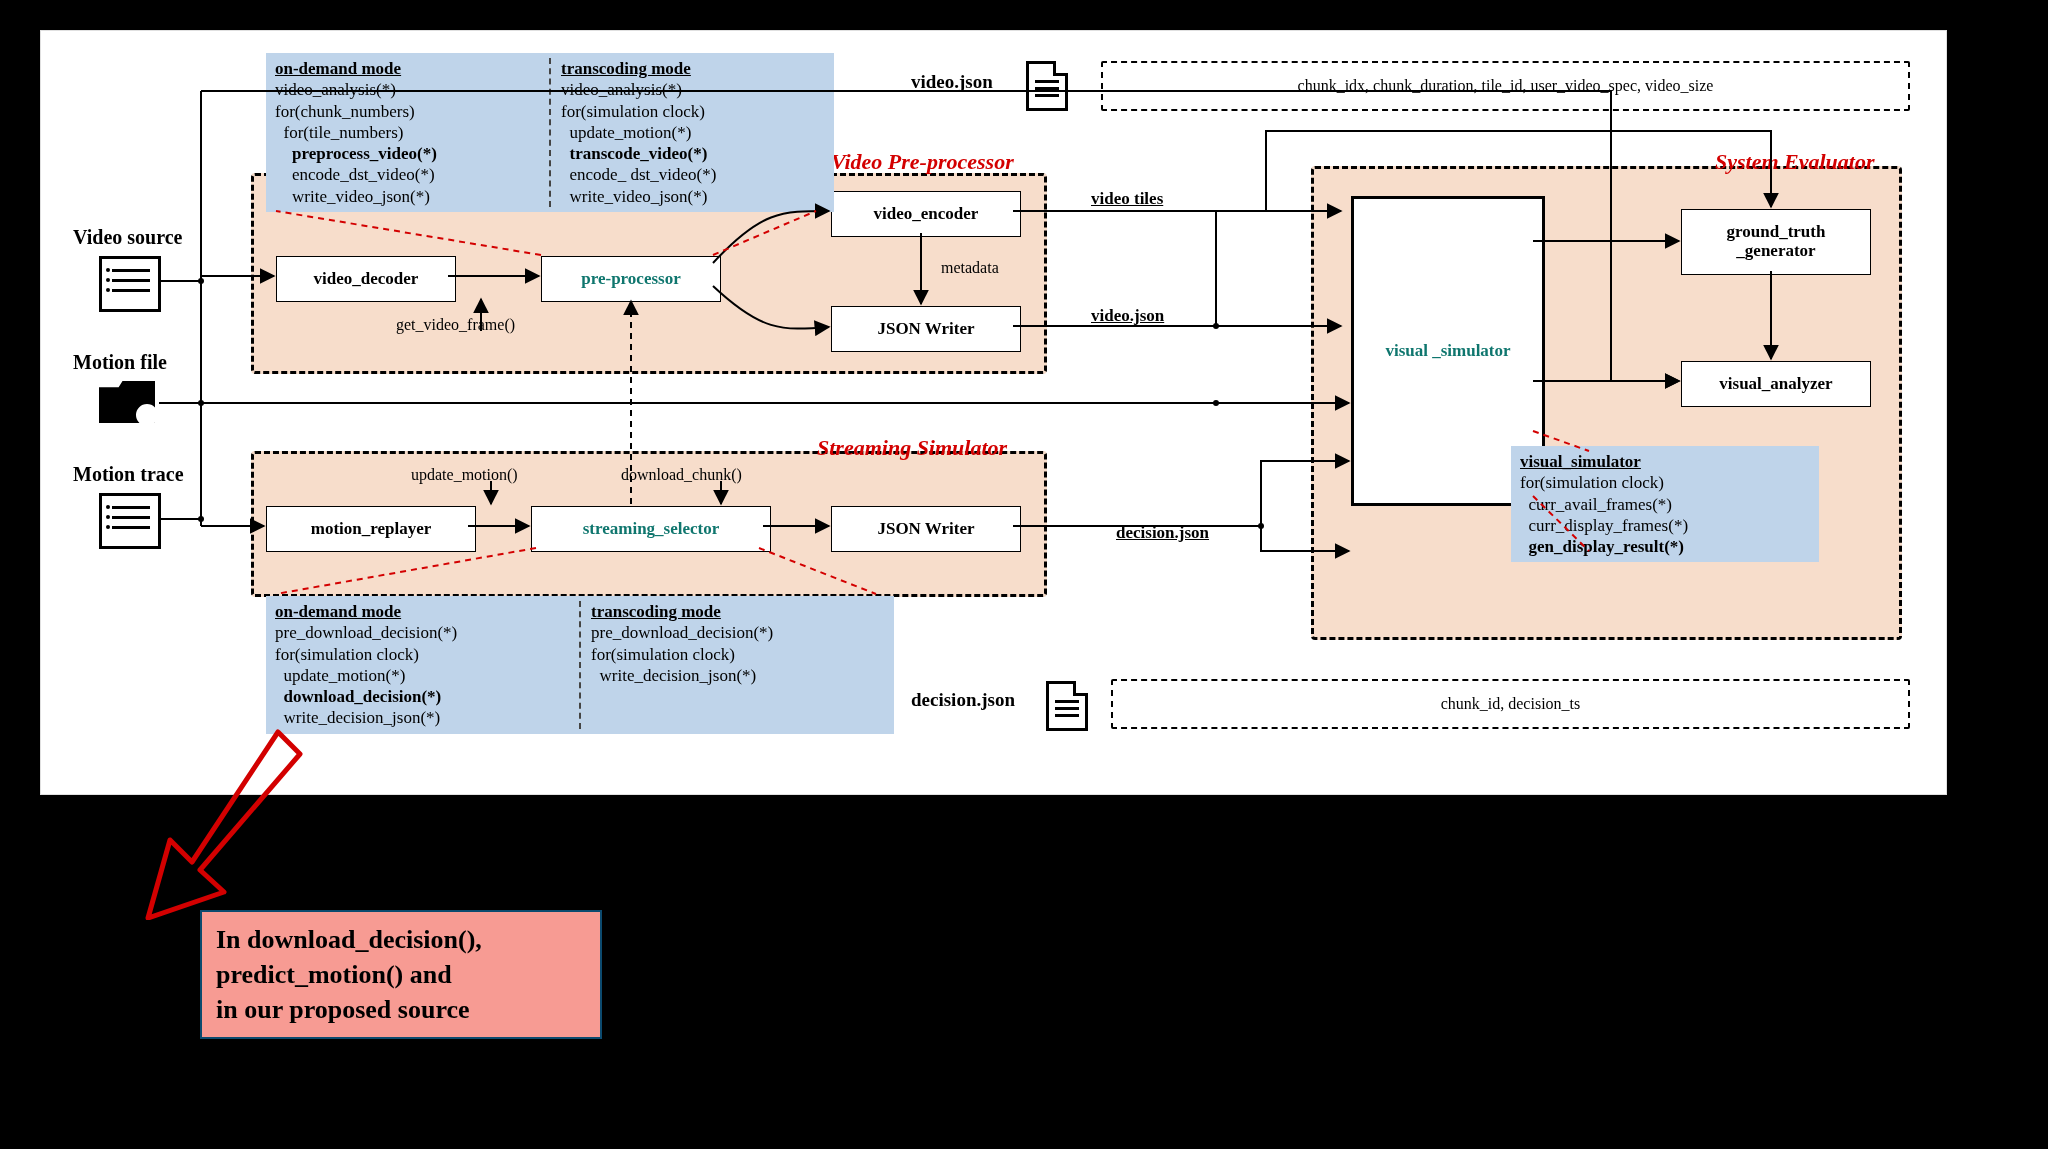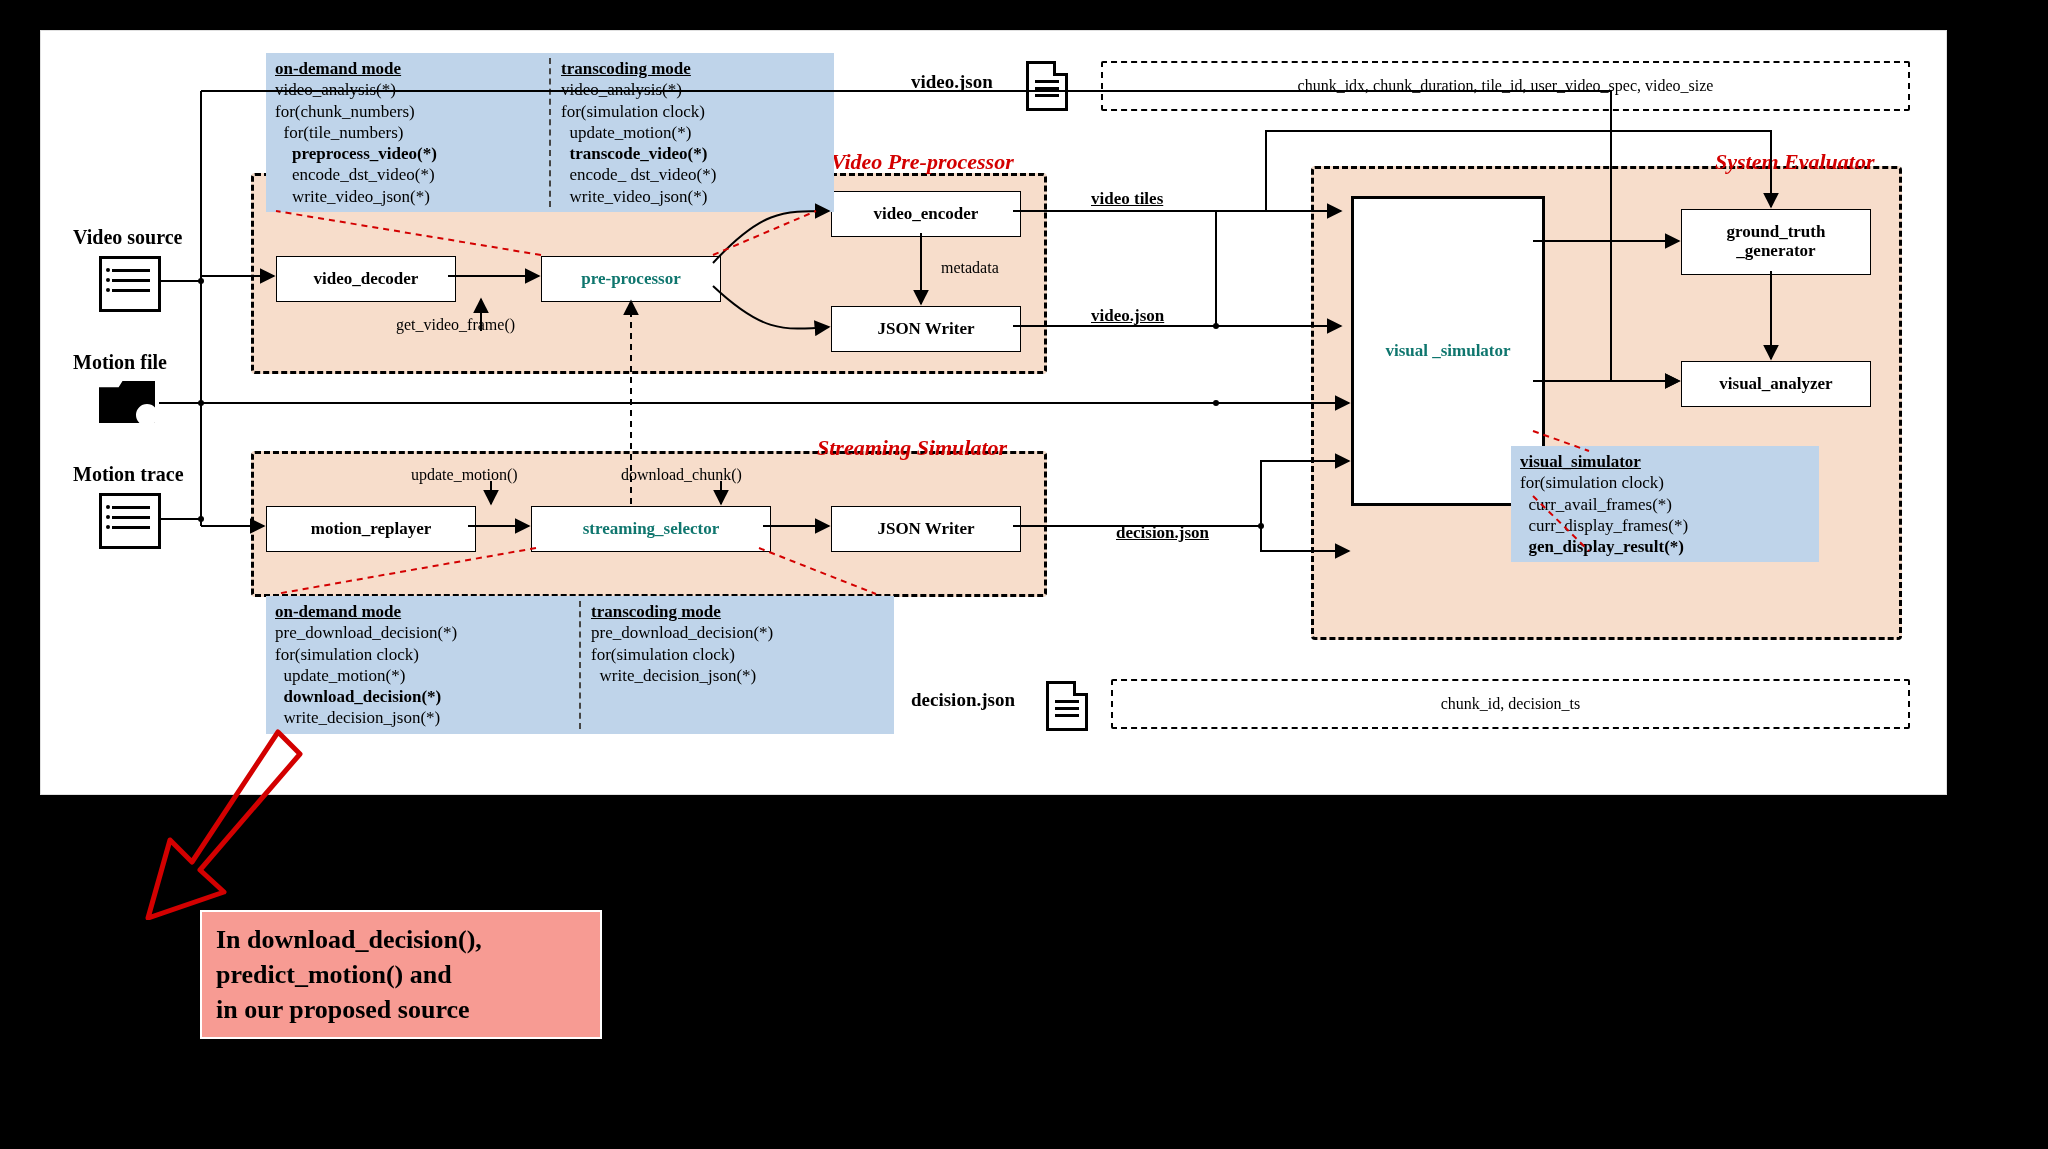--- a/index.html
+++ b/index.html
@@ -78,21 +78,21 @@
   svg.overlay {
     position: absolute;
     left: 0; top: 0;
     width: 100%; height: 100%;
     pointer-events: none;
   }
   
   .callout {
     position: absolute;
     background: #f79b93;
-    border: 2px solid #ffffff;
+    border: 2px solid #0c4a6e;
     color: #000;
     font-family: "Times New Roman", serif;
     font-size: 26px;
     font-weight: bold;
     line-height: 1.35;
     padding: 10px 14px;
   }
   
   .fileicon {
     position: absolute;

